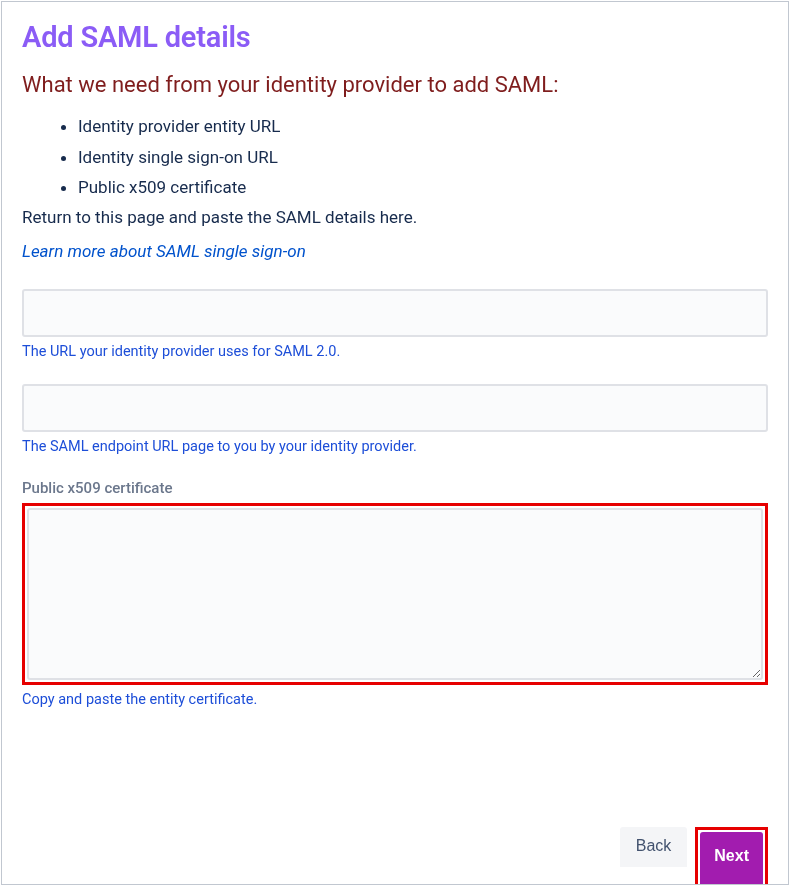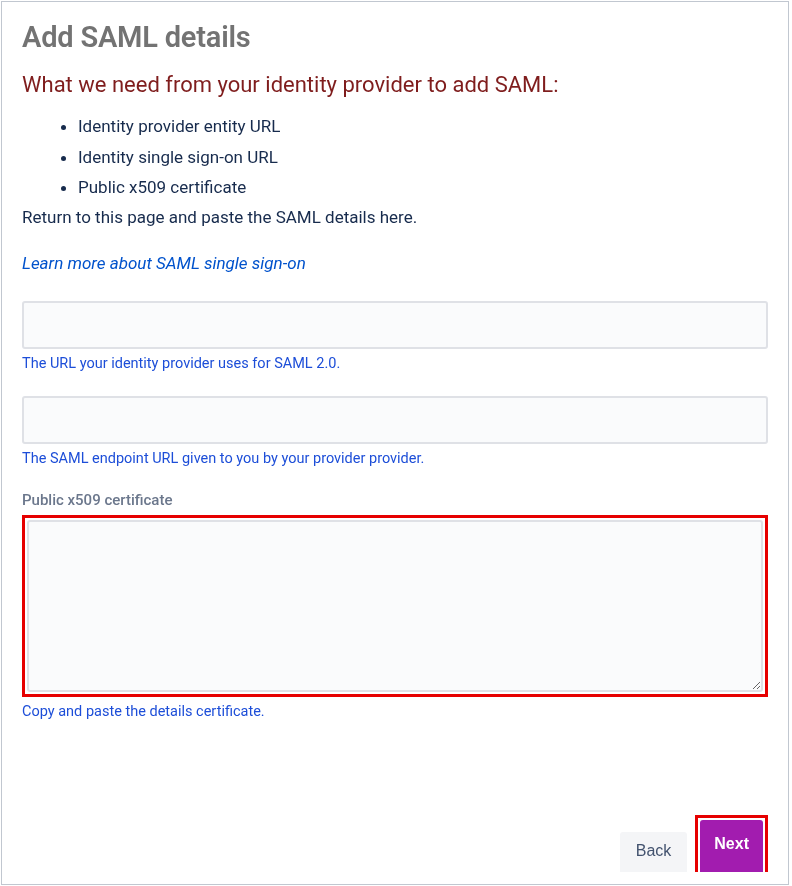--- a/index.html
+++ b/index.html
@@ -15,21 +15,21 @@
       border: 1px solid #C1C7D0;
       width: 788px;
       height: 884px;
       margin: 1px;
       padding: 18px 20px 0 20px;
       position: relative;
     }
     h1 {
       font-size: 29px;
       font-weight: 600;
-      color: #737373;
+      color: #8b5cf6;
       margin-bottom: 18px;
       letter-spacing: -0.2px;
     }
     .intro {
       font-size: 22px;
       color: #7f1d1d;
       margin-bottom: 14px;
     }
     ul {
       list-style: disc;
@@ -37,21 +37,21 @@
       margin-bottom: 4px;
     }
     ul li {
       font-size: 17px;
       color: #172B4D;
       line-height: 1.8;
     }
     .return-text {
       font-size: 17px;
       color: #172B4D;
-      margin-bottom: 26px;
+      margin-bottom: 14px;
     }
     .link {
       color: #0052CC;
       font-size: 17px;
       text-decoration: none;
       display: inline-block;
       margin-bottom: 28px;
       cursor: pointer;
       font-style: italic;
     }
@@ -92,24 +92,23 @@
       padding: 8px 10px;
       font-size: 16px;
       font-family: inherit;
       color: #172B4D;
       resize: both;
       display: block;
     }
     .button-row {
       position: absolute;
       right: 20px;
-      bottom: 12px;
+      bottom: 0;
       display: flex;
       gap: 8px;
-      align-items: flex-end;
     }
     .btn-back {
       background: #F4F5F7;
       color: #42526E;
       border: none;
       border-radius: 3px 3px 0 0;
       padding: 10px 16px 14px 16px;
       font-size: 16px;
       font-weight: 500;
       cursor: pointer;
@@ -152,27 +151,27 @@
   </ul>
 
   <p class="return-text">Return to this page and paste the SAML details here.</p>
 
   <a class="link">Learn more about SAML single sign-on</a>
 
   <input type="text" class="text-input" value="" style="">
   <p class="help-text">The URL your identity provider uses for SAML 2.0.</p>
 
   <input type="text" class="text-input" value="" style="">
-  <p class="help-text">The SAML endpoint URL given to you by your provider provider.</p>
+  <p class="help-text">The SAML endpoint URL page to you by your identity provider.</p>
 
   <label class="field-label">Public x509 certificate</label>
   <div class="textarea-wrap">
     <textarea class="cert-textarea" style=""></textarea>
   </div>
-  <p class="help-text">Copy and paste the details certificate.</p>
+  <p class="help-text">Copy and paste the entity certificate.</p>
 
   <div class="button-row">
     <button class="btn-back">Back</button>
     <span class="btn-next-wrap">
       <button class="btn-next">Next</button>
     </span>
   </div>
 
 </div>
 

